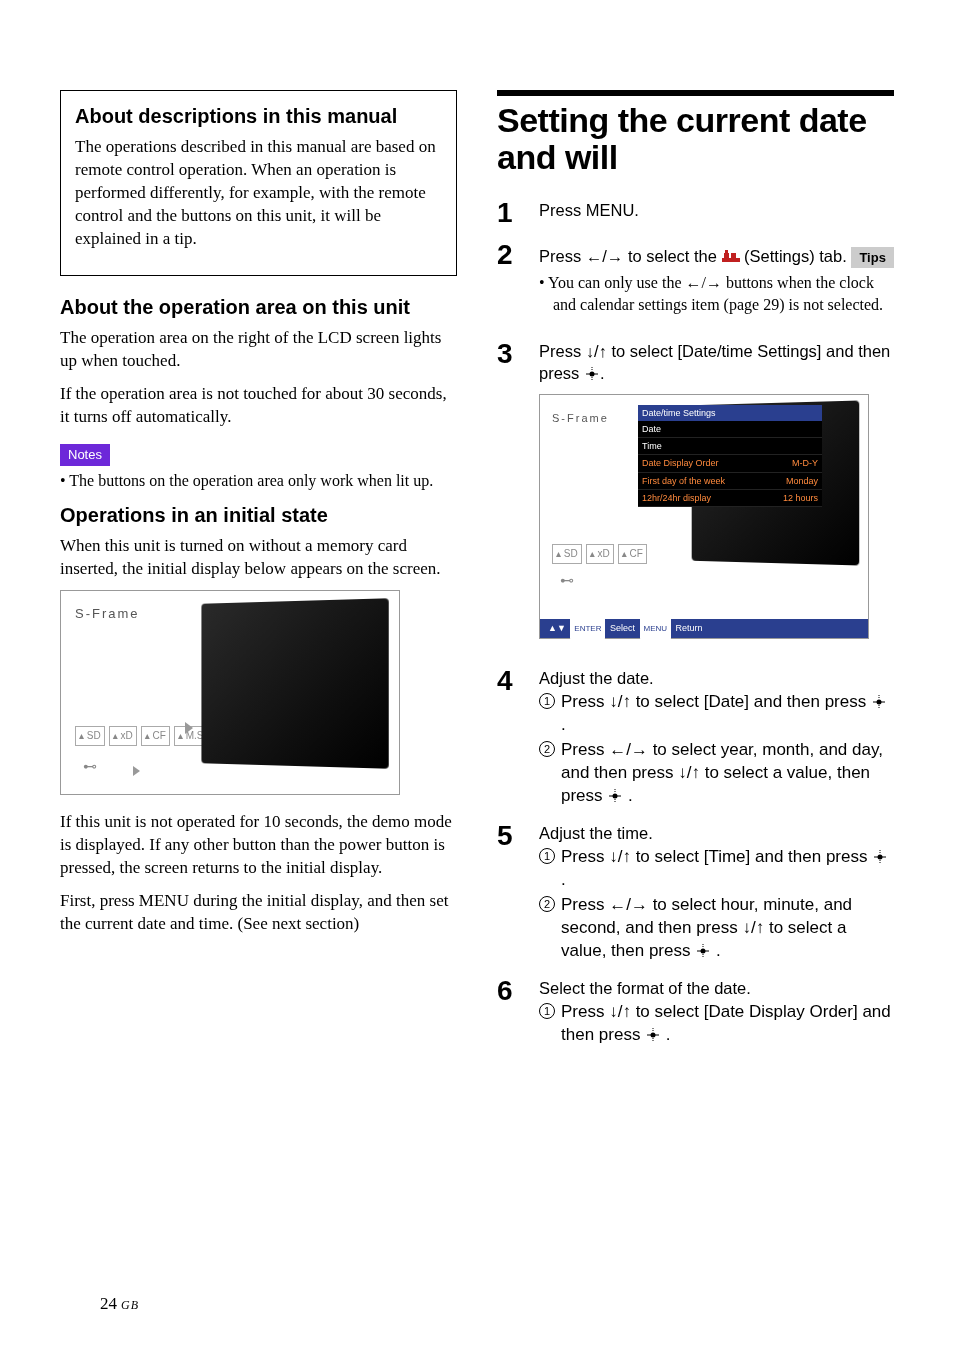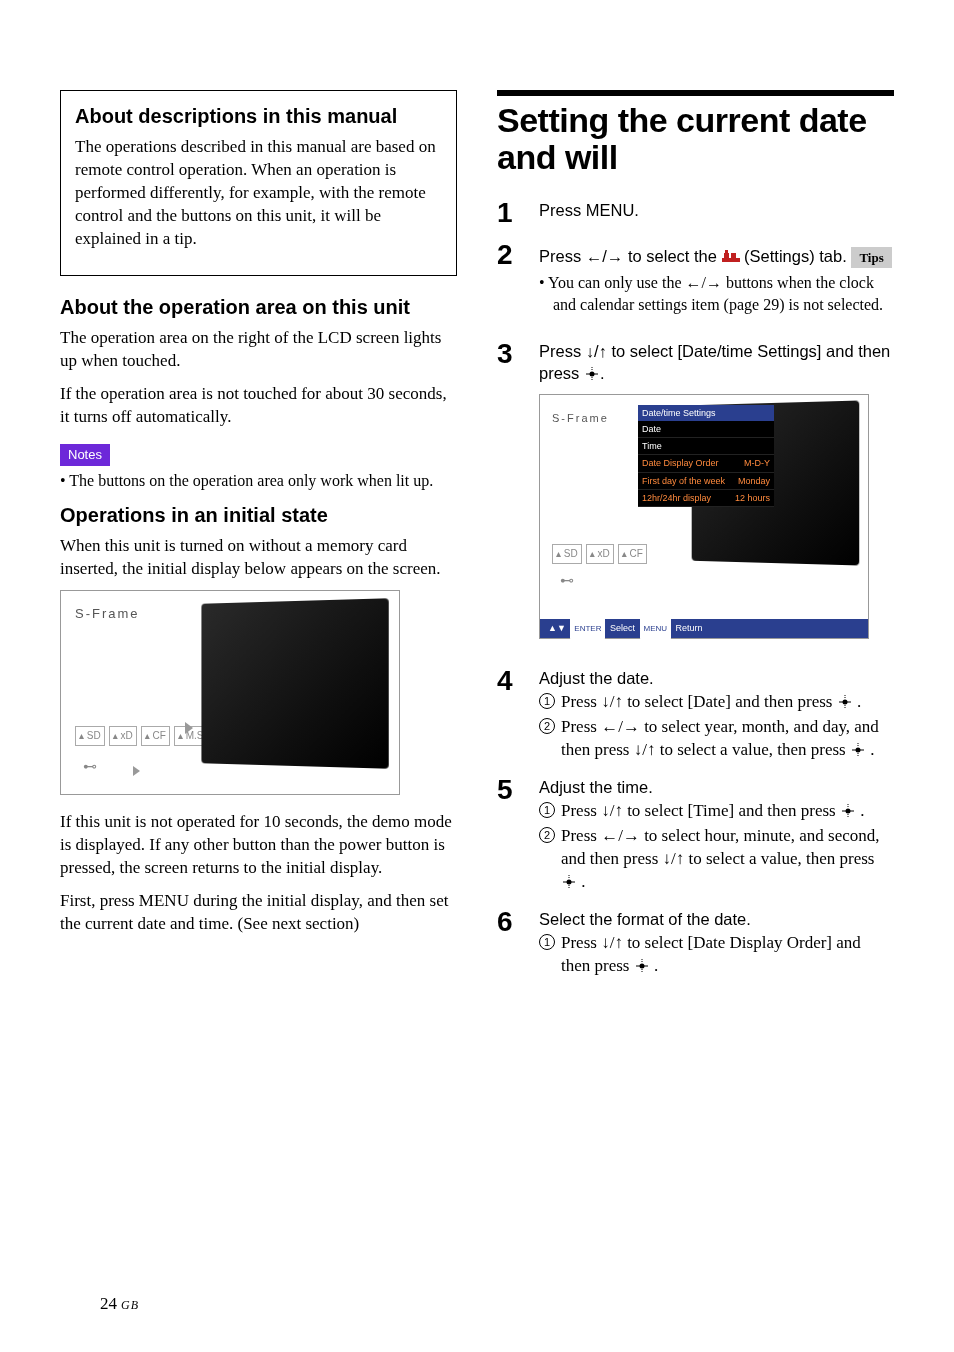--- a/index.html
+++ b/index.html
@@ -38,21 +38,21 @@
     font-family: Arial, Helvetica, sans-serif;
     font-size: 13px;
     padding: 2px 8px;
     margin-top: 6px;
     margin-bottom: 4px;
   }
   .tips-tag {
     display: inline-block;
     background: #ccc;
     color: #000;
-    font-family: Liberation Serif, serif;
+    font-family: Liberation Sans, sans-serif;
     font-weight: bold;
     font-size: 13px;
     padding: 2px 8px;
     margin: 6px 0 4px 0;
   }
   ul.bullets { list-style: none; padding-left: 0; margin-bottom: 10px; }
   ul.bullets li { padding-left: 14px; text-indent: -14px; font-size: 16px; }
   ul.bullets li::before { content: "•  "; }
 
   .main-title-rule { border-top: 6px solid #000; width: 100%; margin-bottom: 6px; }
@@ -82,21 +82,21 @@
     border: 1px solid #000;
     border-radius: 50%;
     width: 16px; height: 16px;
     font-size: 11px;
     line-height: 15px;
     text-align: center;
     font-family: Arial, sans-serif;
     flex-shrink: 0;
     margin-top: 2px;
   }
-  .substep-text { flex:1; font-family: Liberation Serif, serif; font-size: 17px; }
+  .substep-text { flex:1; font-family: Liberation Sans, sans-serif; font-size: 17px; }
 
   .device-img {
     width: 340px;
     height: 205px;
     margin: 8px 0 16px 0;
     position: relative;
     border: 1px solid #999;
     background: #fff;
     overflow: visible;
   }
@@ -129,21 +129,21 @@
     width: 330px;
     height: 245px;
     margin: 10px 0 14px 0;
     border: 1px solid #999;
     position: relative;
     background:#fff;
   }
   .menu-img .device-screen { right: 10px; top: 8px; width: 170px; height: 160px; }
   .menu-overlay {
     position: absolute;
-    left: 98px; top: 10px; width: 136px;
+    left: 98px; top: 10px; width: 184px;
     font-family: Arial, sans-serif;
     font-size: 9px;
     color: #fff;
   }
   .menu-header { background: #2a3f8f; padding: 2px 4px; }
   .menu-row { background: #000; padding: 2px 4px; border-bottom: 1px solid #222; display:flex; justify-content:space-between;}
   .menu-row.hl { color: #ff8a3d; }
   .menu-img .sframe-logo { top: 16px; left: 12px; font-size: 11px;}
   .menu-img .slots { bottom: 74px; left: 12px;}
   .menu-img .usb-ic { bottom: 48px; left: 20px;}

